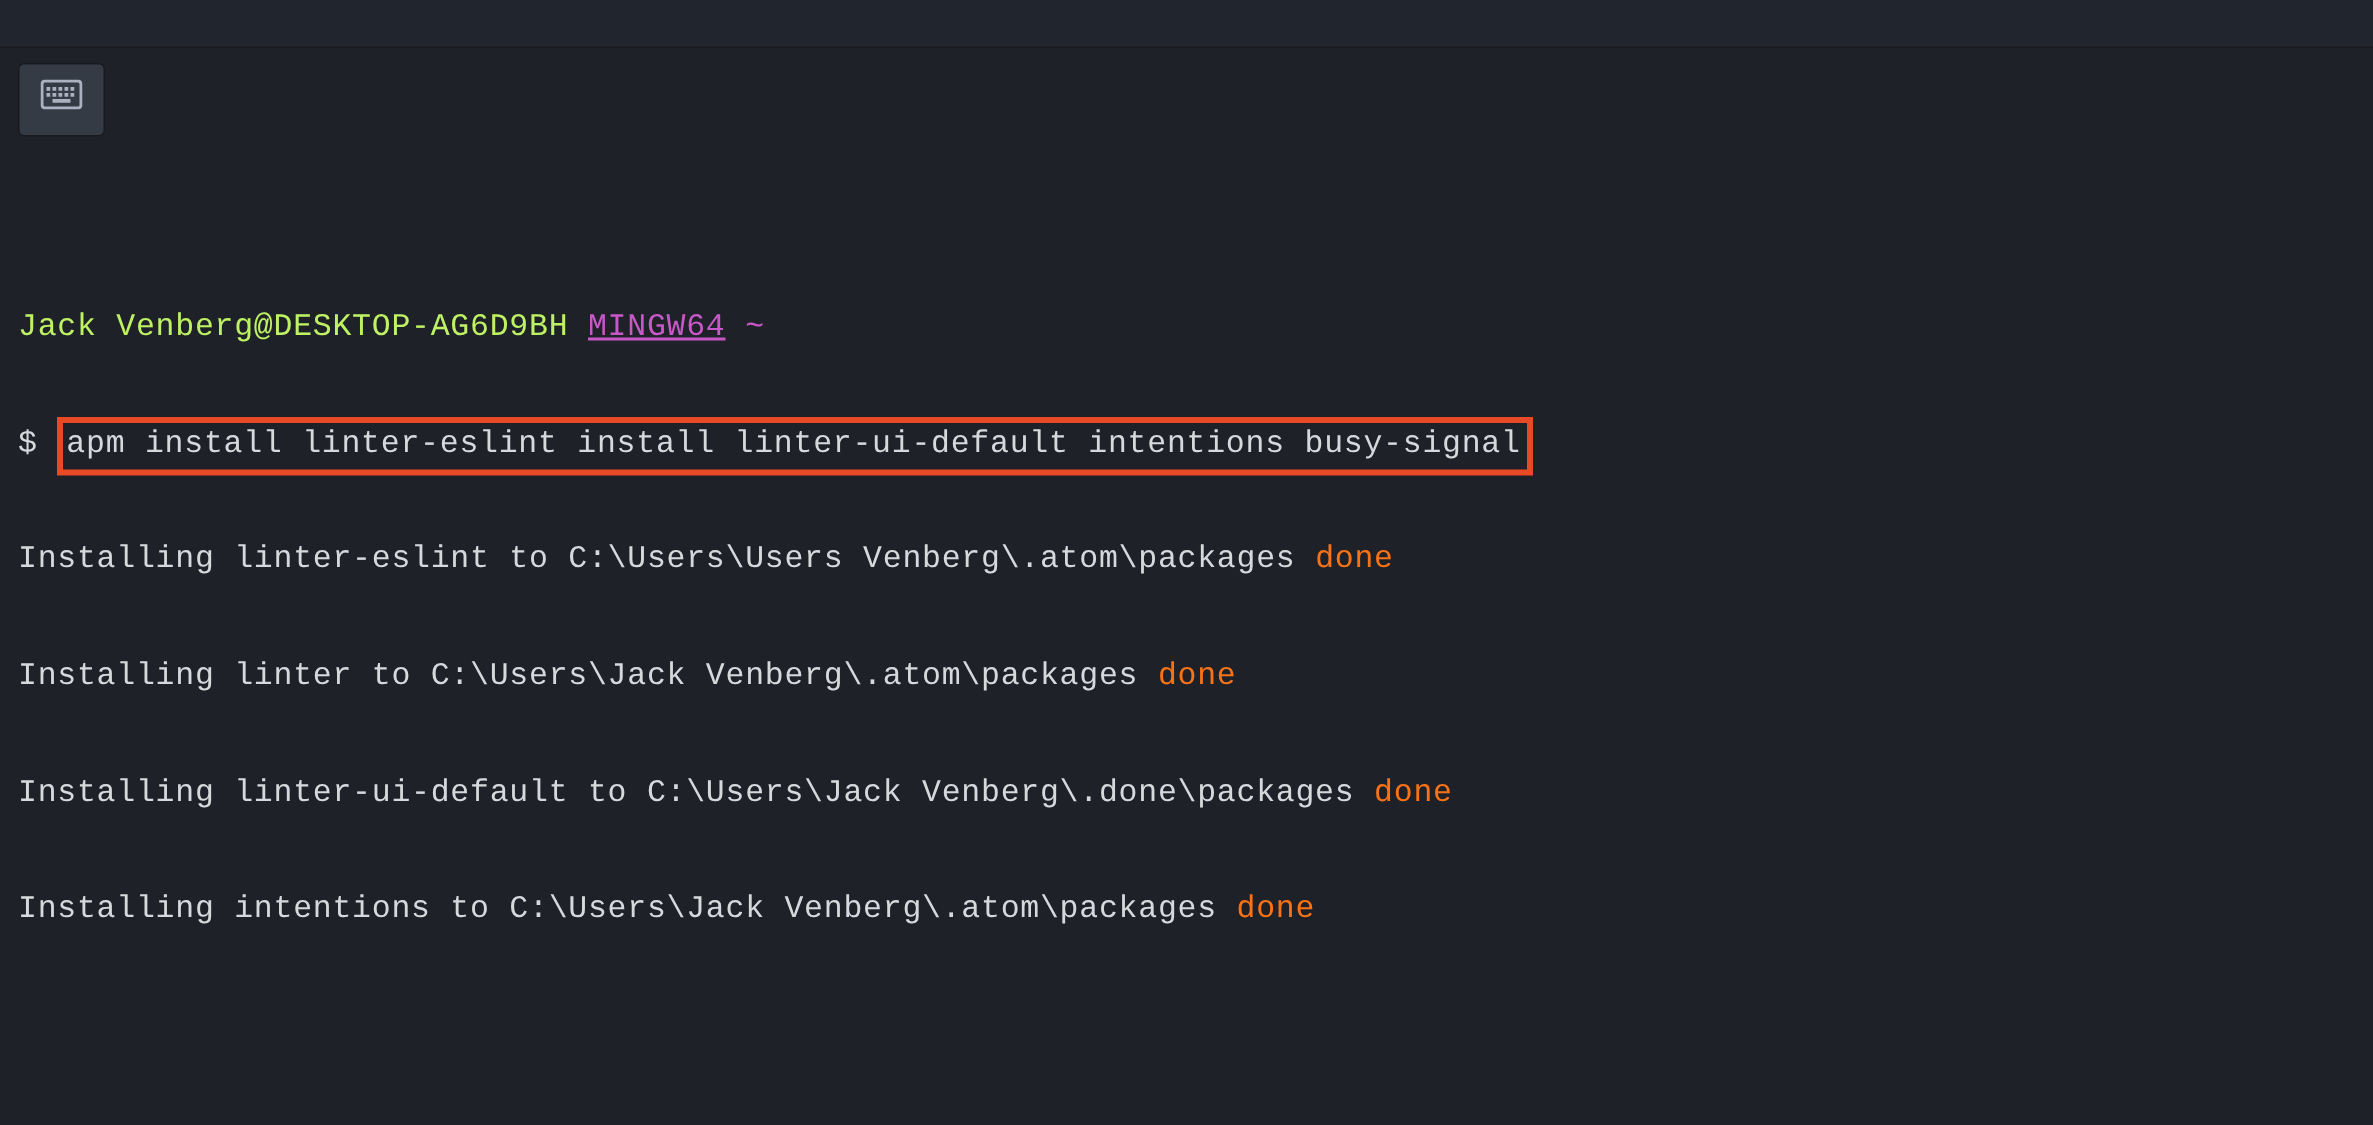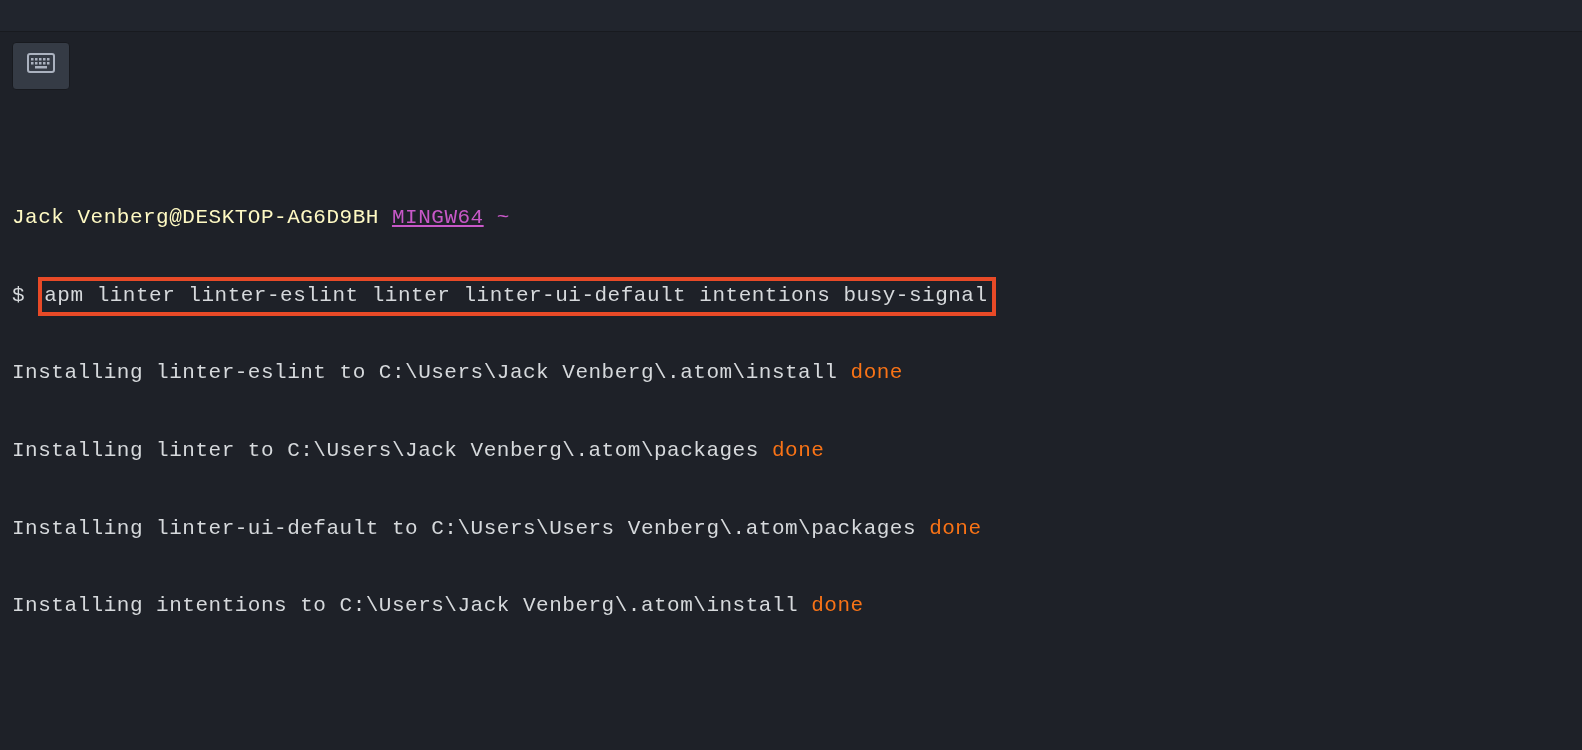--- a/index.html
+++ b/index.html
@@ -38,21 +38,21 @@
       width: 28px;
       height: 20px;
       fill: #abb2bf;
     }
     .terminal {
       padding: 60px 12px 12px 12px;
       line-height: 1.85;
       white-space: pre;
       letter-spacing: 0.5px;
     }
-    .user { color: #fef9c3; text-align: right; }
+    .user { color: #bef264; text-align: right; }
     .env { color: #c858c8; text-decoration: underline; }
     .tilde { color: #c858c8; }
     .sigil { color: #d6d9dc; }
     .cmd { color: #d6d9dc; }
     .out { color: #d6d9dc; }
     .done { color: #f97316; }
     .highlight-box {
       border: 4px solid #e84a27;
       padding: 0px 4px 2px 2px;
       display: inline-block;
@@ -84,21 +84,21 @@
         <rect x="16" y="9" width="2.5" height="2.5"></rect>
         <rect x="20" y="9" width="2.5" height="2.5"></rect>
         <rect x="8" y="13" width="12" height="2.5"></rect>
       </svg>
     </span>
   </div>
 </div>
 
 <div class="terminal">
 <div><span class="user">Jack Venberg@DESKTOP-AG6D9BH</span> <span class="env">MINGW64</span> <span class="tilde">~</span></div>
-<div><span class="sigil">$</span> <span class="highlight-box"><span class="cmd">apm linter linter-eslint linter linter-ui-default intentions busy-signal</span></span></div>
-<div><span class="out">Installing linter-eslint to C:\Users\Jack Venberg\.atom\install </span><span class="done">done</span></div>
+<div><span class="sigil">$</span> <span class="highlight-box"><span class="cmd">apm install linter-eslint install linter-ui-default intentions busy-signal</span></span></div>
+<div><span class="out">Installing linter-eslint to C:\Users\Users Venberg\.atom\packages </span><span class="done">done</span></div>
 <div><span class="out">Installing linter to C:\Users\Jack Venberg\.atom\packages </span><span class="done">done</span></div>
-<div><span class="out">Installing linter-ui-default to C:\Users\Users Venberg\.atom\packages </span><span class="done">done</span></div>
-<div><span class="out">Installing intentions to C:\Users\Jack Venberg\.atom\install </span><span class="done">done</span></div>
+<div><span class="out">Installing linter-ui-default to C:\Users\Jack Venberg\.done\packages </span><span class="done">done</span></div>
+<div><span class="out">Installing intentions to C:\Users\Jack Venberg\.atom\packages </span><span class="done">done</span></div>
 <div class="blank-line"></div>
 
 
 </div>
 
 </body></html>

